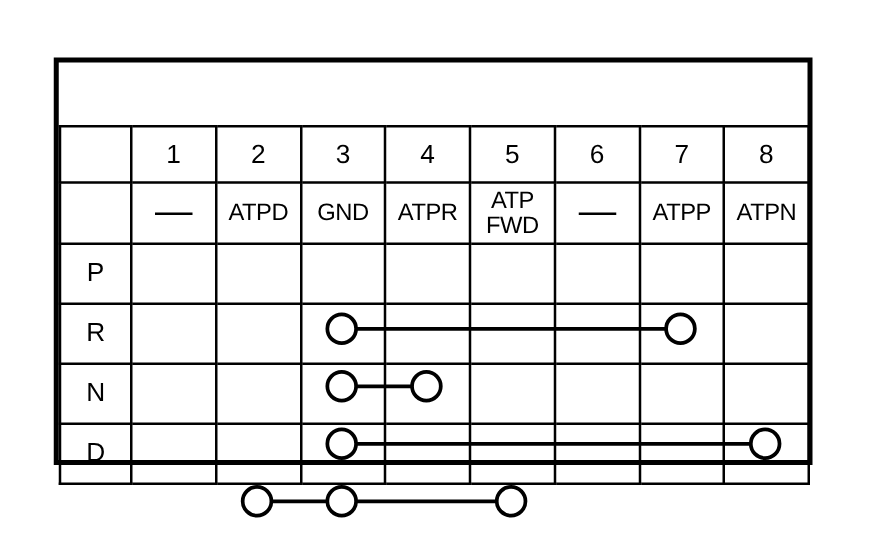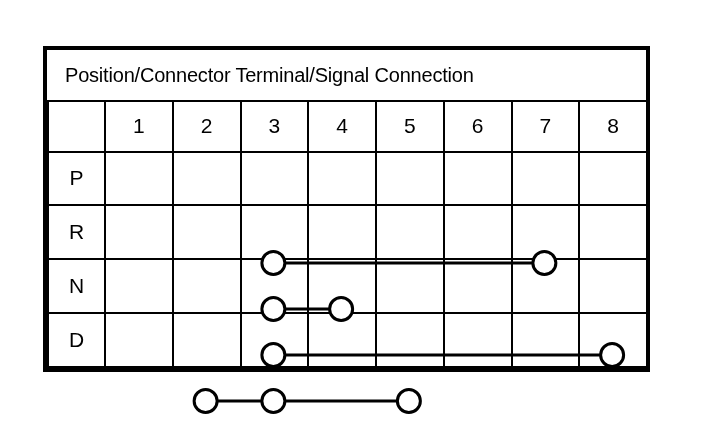--- a/index.html
+++ b/index.html
@@ -123,23 +123,20 @@
   }
   #conn-overlay svg {
     display: block;
   }
 </style>
 </head>
 <body>
 
 <div id="diagram-frame">
 
-  <div id="title-band">
-    <div id="title-text">Position/Connector Terminal/Signal Connection</div>
-  </div>
 
   <div id="grid-area">
     <table class="conn-table">
       <colgroup>
         <col class="label-col">
         <col class="data-col">
           <col class="data-col">
           <col class="data-col">
           <col class="data-col">
         <col class="data-col">
@@ -151,20 +148,44 @@
           <tr>
             <td class="corner-cell num-cell"></td>
             <td class="num-cell">1</td>
             <td class="num-cell">2</td>
             <td class="num-cell">3</td>
             <td class="num-cell">4</td>
             <td class="num-cell">5</td>
             <td class="num-cell">6</td>
             <td class="num-cell">7</td>
             <td class="num-cell">8</td>
+          </tr>
+          <tr>
+            <td class="corner-cell sig-cell"></td>
+            <td class="sig-cell"><span class="dash-mark"></span></td>
+            <td class="sig-cell">
+              <span class="two-line">ATPD</span>
+            </td>
+            <td class="sig-cell">
+              <span class="two-line">GND</span>
+            </td>
+            <td class="sig-cell">
+              <span class="two-line">ATPR</span>
+            </td>
+            <td class="sig-cell">
+              <span class="two-line">ATP</span>
+              <span class="two-line">FWD</span>
+            </td>
+            <td class="sig-cell"><span class="dash-mark"></span></td>
+            <td class="sig-cell">
+              <span class="two-line">ATPP</span>
+            </td>
+            <td class="sig-cell">
+              <span class="two-line">ATPN</span>
+            </td>
           </tr>
           <tr>
             <td class="row-label-cell">P</td>
             <td class="pos-cell"></td>
             <td class="pos-cell"></td>
             <td class="pos-cell"></td>
             <td class="pos-cell"></td>
             <td class="pos-cell"></td>
             <td class="pos-cell"></td>
             <td class="pos-cell"></td>

